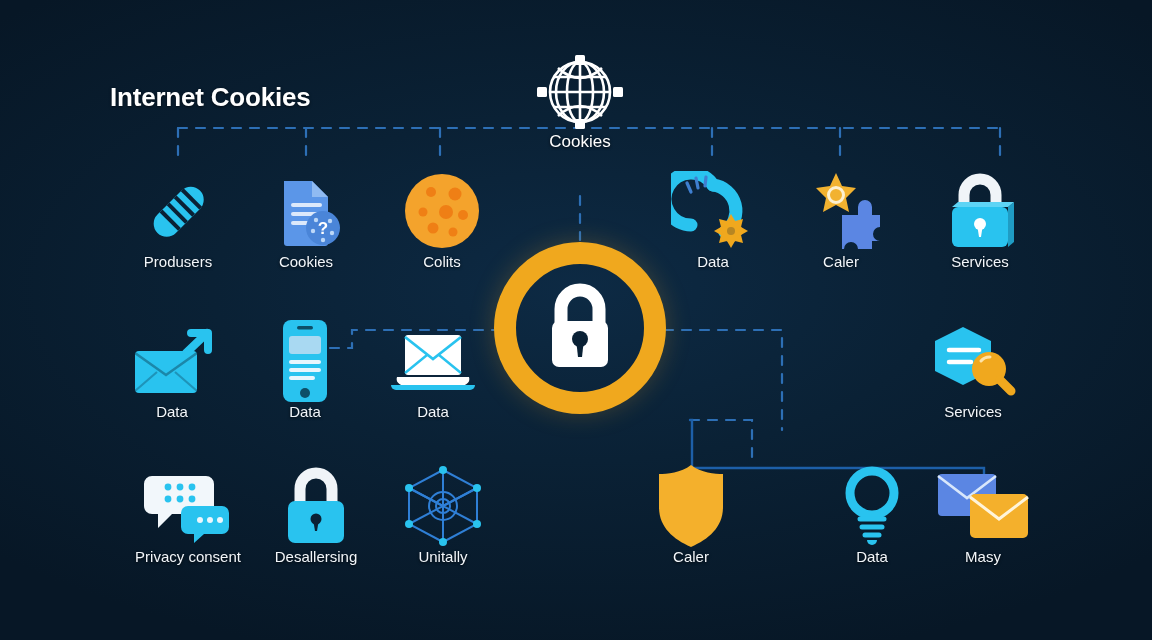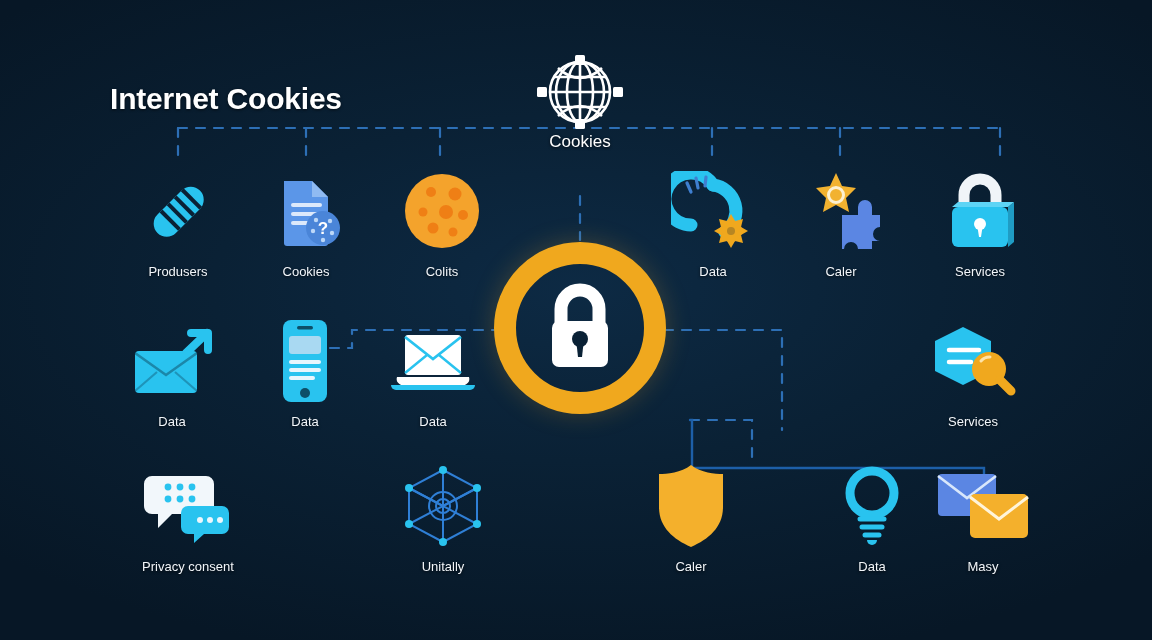--- a/index.html
+++ b/index.html
@@ -19,21 +19,21 @@
     height: 640px;
     background: radial-gradient(ellipse 70% 60% at 50% 45%, #0d2a44 0%, #0a2135 45%, #071726 100%);
     overflow: hidden;
   }
 
   
   #title {
     position: absolute;
     left: 110px;
     top: 82px;
-    font-size: 30px;
+    font-size: 26px;
     font-weight: bold;
     color: #ffffff;
     letter-spacing: -0.2px;
     text-shadow: 0 1px 3px rgba(0,0,0,.6);
     white-space: nowrap;
   }
 
   
   #wires {
     position: absolute;
@@ -48,22 +48,22 @@
     width: 130px;
     text-align: center;
   }
   .node .glyph {
     height: 86px;
     display: flex;
     align-items: center;
     justify-content: center;
   }
   .node .label {
-    margin-top: 11px;
-    font-size: 13px;
+    margin-top: 0;
+    font-size: 15px;
     color: #f2f6fa;
     line-height: 1.08;
     text-shadow: 0 1px 3px rgba(0,0,0,.75);
     white-space: pre-line;
   }
 
   
   #center-globe {
     position: absolute;
     left: 515px;
@@ -363,20 +363,31 @@
         <g fill="#eaf7fd">
           <circle cx="58" cy="52" r="3"></circle>
             <circle cx="68" cy="52" r="3"></circle>
             <circle cx="78" cy="52" r="3"></circle>
         </g>
       </svg>
     </div>
     <div class="label">Privacy consent</div>
   </div>
 
+  <div class="node" style="left:251px; top:463px;">
+    <div class="glyph">
+      <svg width="76" height="82" viewBox="0 0 76 82">
+        <path d="M22 38 V 24 a16 16 0 0 1 32 0 V 38" fill="none" stroke="#f0f4f8" stroke-width="11" stroke-linecap="round"></path>
+        <rect x="10" y="36" width="56" height="42" rx="7" fill="#29c3ef"></rect>
+        <circle cx="38" cy="54" r="5.5" fill="#0a2135"></circle>
+        <path d="M35 54 h6 l-2 12 h-2 z" fill="#0a2135"></path>
+      </svg>
+    </div>
+    <div class="label">Desallersing</div>
+  </div>
 
   <div class="node" style="left:378px; top:463px;text-align:center;">
     <div class="glyph">
       <svg width="84" height="84" viewBox="0 0 84 84">
         <g stroke="#2f7fd6" stroke-width="2" fill="none">
           <path d="M42 6 L 76 24 V 60 L 42 78 L 8 60 V 24 z"></path>
           <path d="M42 6 V 78 M 8 24 L 76 60 M 76 24 L 8 60"></path>
           <path d="M8 24 L 42 42 L 76 24 M 42 42 V 78"></path>
           <circle cx="42" cy="42" r="14"></circle>
           <circle cx="42" cy="42" r="7"></circle>

